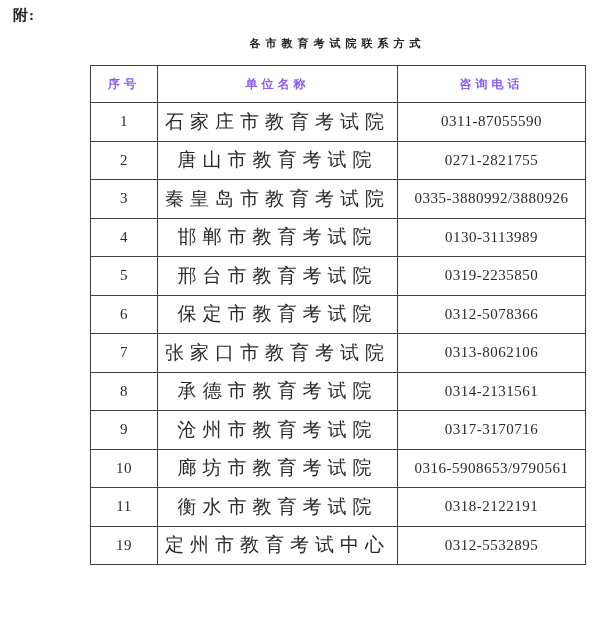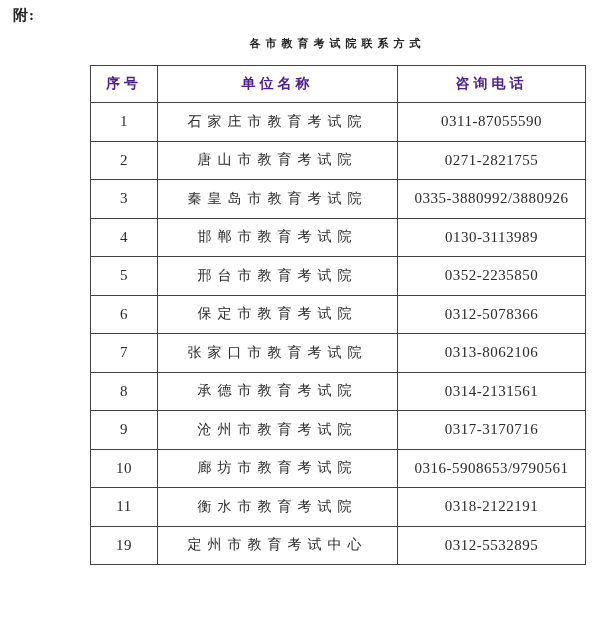--- a/index.html
+++ b/index.html
@@ -52,32 +52,32 @@
   .contact-table td {
     border: 1px solid #404040;
     text-align: center;
     vertical-align: middle;
     padding: 0;
     overflow: hidden;
     white-space: nowrap;
   }
   .contact-table th {
     height: 36px;
-    font-size: 14px;
+    font-size: 12px;
     font-weight: bold;
     letter-spacing: 4px;
-    color: #4c1d95;
+    color: #8b5cf6;
   }
   .contact-table td {
     height: 37.5px;
     font-size: 15px;
     color: #2a2a2a;
   }
   .contact-table td.cell-name {
-    font-size: 14px;
+    font-size: 19px;
     letter-spacing: 6px;
   }
   .contact-table td.cell-no,
   .contact-table td.cell-phone {
     letter-spacing: 0.5px;
   }
 </style>
 </head>
 <body>
 
@@ -119,21 +119,21 @@
           <td class="cell-phone">0335-3880992/3880926</td>
         </tr>
         <tr>
           <td class="cell-no">4</td>
           <td class="cell-name">邯郸市教育考试院</td>
           <td class="cell-phone">0130-3113989</td>
         </tr>
         <tr>
           <td class="cell-no">5</td>
           <td class="cell-name">邢台市教育考试院</td>
-          <td class="cell-phone">0352-2235850</td>
+          <td class="cell-phone">0319-2235850</td>
         </tr>
         <tr>
           <td class="cell-no">6</td>
           <td class="cell-name">保定市教育考试院</td>
           <td class="cell-phone">0312-5078366</td>
         </tr>
         <tr>
           <td class="cell-no">7</td>
           <td class="cell-name">张家口市教育考试院</td>
           <td class="cell-phone">0313-8062106</td>

